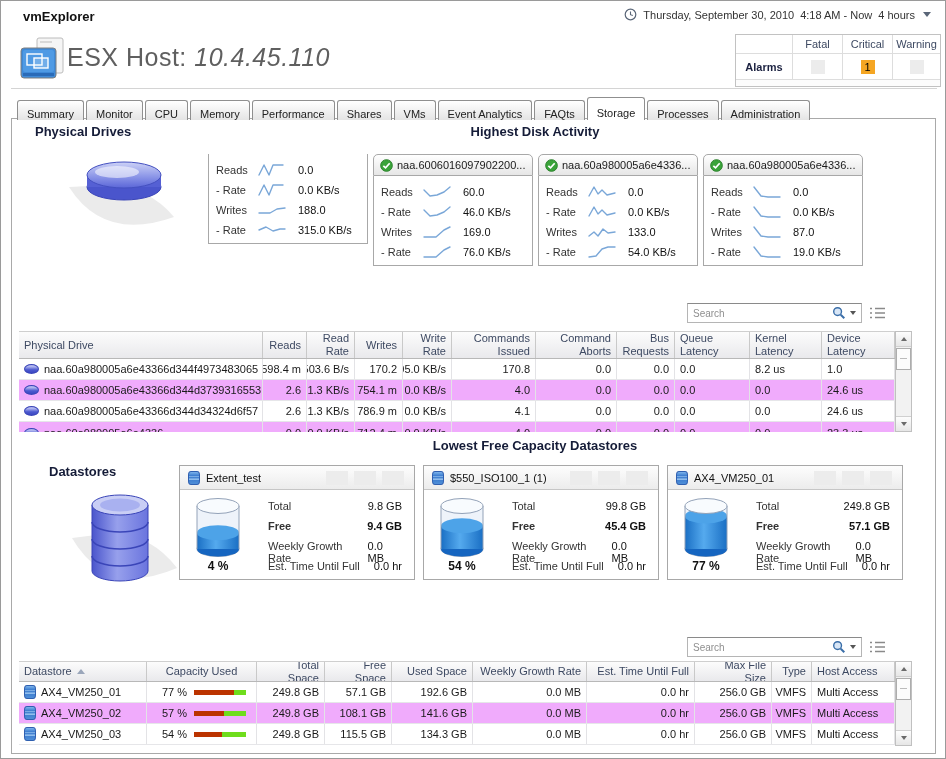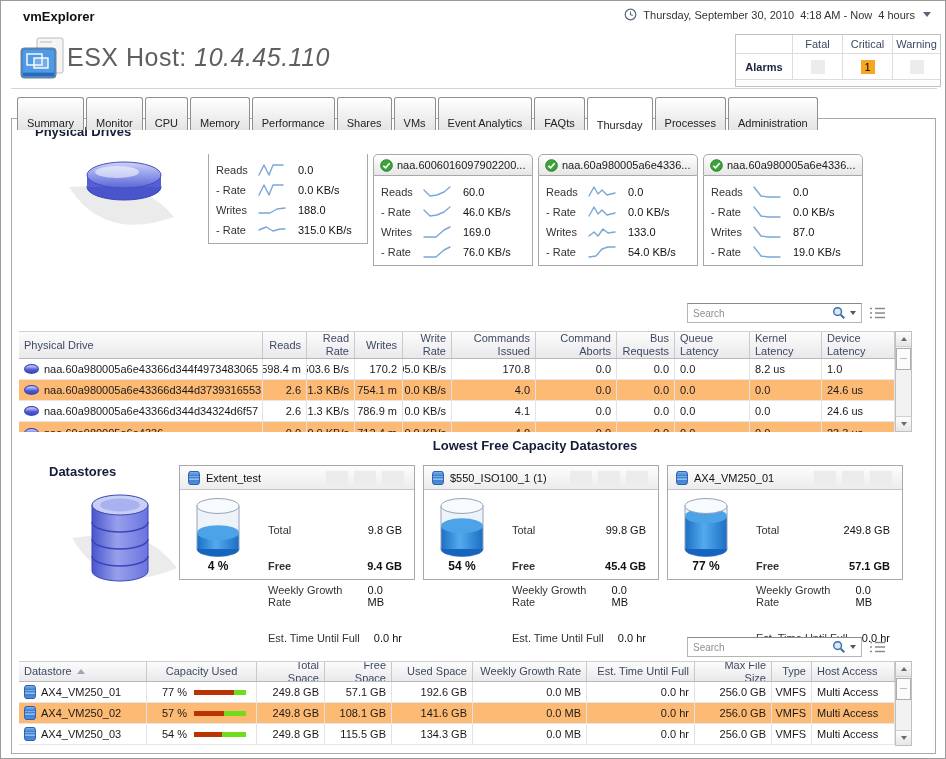--- a/index.html
+++ b/index.html
@@ -27,21 +27,21 @@
   .al-h > div:first-child { border-left:none; }
   .al-m { height:25px; }
   .al-m > div { display:flex; align-items:center; justify-content:center; border-left:1px solid #ddd; }
   .al-m > div:first-child { border-left:none; font-weight:bold; color:#1b2140; }
   .al-f { height:7px; border-top:1px solid #ddd; background:#fcfcfc; }
   .sq { width:14px; height:14px; background:#ececec; display:flex; align-items:center; justify-content:center; }
   .sq.crit { background:#f5a623; color:#000; }
 
   
   .tabs { left:16px; top:96px; display:flex; align-items:flex-end; gap:2px; z-index:3; }
-  .tab { height:20px; line-height:19px; padding:16px 9px; border:1px solid #8f8f8f; border-bottom:none;
+  .tab { height:20px; line-height:19px; padding:4px 9px; border:1px solid #8f8f8f; border-bottom:none;
          border-radius:3px 3px 0 0; background:linear-gradient(#ffffff,#e4e4e4); color:#222; cursor:default; }
   .tab.active { height:23px; line-height:22px; background:#fff; position:relative; z-index:4; }
   .panel { left:10px; top:117px; width:925px; height:636px; border:1px solid #a9a9a9; background:#fff; z-index:1; }
 
   .sec-title { font-size:13px; font-weight:bold; color:#151c38; z-index:2; }
 
   
   .dcards { left:207px; top:153px; display:flex; gap:5px; z-index:2; }
   .dc { width:160px; }
   .dc-h { height:22px; border:1px solid #a8a8a8; border-radius:5px 5px 0 0; background:linear-gradient(#ffffff,#e6e6e6);
@@ -67,21 +67,21 @@
   .t2 .trow { grid-template-columns:128px 110px 68px 67px 81px 114px 108px 77px 40px 83px; }
   .tc { border-right:1px solid #e3e3e6; padding:0 5px; display:flex; align-items:center; overflow:hidden; white-space:nowrap; }
   .num { justify-content:flex-end; }
   .ctr { justify-content:center; }
   .thead { background:linear-gradient(#fcfcfc,#e9e9ec); border-top:1px solid #cfcfcf; border-bottom:1px solid #b8b8b8; color:#3d4962; }
   .thead .tc { border-right:1px solid #c9c9c9; white-space:normal; line-height:13px; }
   .thead .num { text-align:right; }
   .t1 .thead { height:28px; }
   .t2 .thead { height:21px; }
   .brow { height:21px; border-bottom:1px solid #e6e6e9; }
-  .brow.alt { background:#fdba74; }
+  .brow.alt { background:#f0abfc; }
   .brow.clip { height:10px; overflow:hidden; border-bottom:none; }
   .brow.clip .tc { height:21px; align-items:center; }
   .name-cell { gap:5px; }
   .disk-ico { flex:none; width:15px; height:10px; border-radius:50%; background:linear-gradient(#aeb4ee 20%,#4c59d0 60%,#3a47c0); border:1px solid #3a45b8; }
   .db-ico { flex:none; width:12px; height:14px; border-radius:3px/4px; border:1px solid #2f5fb0;
             background:linear-gradient(#7db4ec,#3f7fd0 30%,#9cc6f0 33%,#3f7fd0 45%,#9cc6f0 62%,#3f7fd0 66%,#4f8fd8); }
   .sort-tri { width:0; height:0; border-left:4px solid transparent; border-right:4px solid transparent; border-bottom:5px solid #9aa6ba; margin-left:5px; }
 
   
   .vscroll { position:absolute; width:17px; border:1px solid #c0c0c0; background:#f2f2f2; }
@@ -98,21 +98,21 @@
   .ds { width:236px; border:1px solid #a8a8a8; background:#fff; margin-right:8px; }
   .ds:last-child { margin-right:0; }
   .ds-h { height:24px; background:linear-gradient(#fdfdfd,#ececec); border-bottom:1px solid #c6c6c6; display:flex; align-items:center; gap:6px; padding:0 10px 0 8px; }
   .ds-h .nm { font-weight:normal; color:#111; white-space:nowrap; overflow:hidden; }
   .ds-h .ph { width:22px; height:14px; background:#ececec; flex:none; }
   .ds-h .ph.first { margin-left:auto; }
   .ds-b { position:relative; height:89px; }
   .ds-gauge { position:absolute; left:14px; top:7px; }
   .ds-pct { position:absolute; left:0; top:69px; width:76px; text-align:center; font-weight:bold; font-size:12px; color:#111; }
   .ds-rows { position:absolute; left:88px; right:12px; top:10px; }
-  .ds-row { display:flex; justify-content:space-between; height:20px; align-items:flex-end;margin-top:16px; }
+  .ds-row { display:flex; justify-content:space-between; height:20px; align-items:flex-start; }
   .ds-row .l { color:#333; }
   .ds-row .v { color:#111; }
   .ds-row.bold .l, .ds-row.bold .v { font-weight:bold; }
 
   
   .capwrap { display:flex; align-items:center; justify-content:flex-end; gap:7px; padding-right:10px; }
   .capbar { width:52px; height:5px; display:flex; }
   .capbar .red { background:#bb3300; height:100%; }
   .capbar .grn { background:#6fdd1c; height:100%; }
 </style>
@@ -170,27 +170,28 @@
   <div class="abs tabs">
     <div class="tab">Summary</div>
     <div class="tab">Monitor</div>
     <div class="tab">CPU</div>
     <div class="tab">Memory</div>
     <div class="tab">Performance</div>
     <div class="tab">Shares</div>
     <div class="tab">VMs</div>
     <div class="tab">Event Analytics</div>
     <div class="tab">FAQts</div>
-    <div class="tab active">Thursday</div>
+    <div class="tab active">Storage</div>
     <div class="tab">Processes</div>
     <div class="tab">Administration</div>
   </div>
   <div class="abs panel"></div>
 
   <div class="abs sec-title" style="left:34px;top:123px;">Physical Drives</div>
+  <div class="abs sec-title" style="left:384px;top:123px;width:300px;text-align:center;">Highest Disk Activity</div>
 
   <svg class="abs" style="left:48px;top:146px;z-index:2;" width="135" height="100" viewBox="0 0 135 100">
     <defs>
       <linearGradient id="pd-top" x1="0" y1="0" x2="0" y2="1">
         <stop offset="0" stop-color="#cdd2f6"></stop>
           <stop offset="0.55" stop-color="#8d97e8"></stop>
           <stop offset="1" stop-color="#5b66d8"></stop>
       </linearGradient>
     </defs>
     <path d="M20 40 Q55 95 125 70 Q100 40 60 38 Z" fill="#ebebeb"></path>

